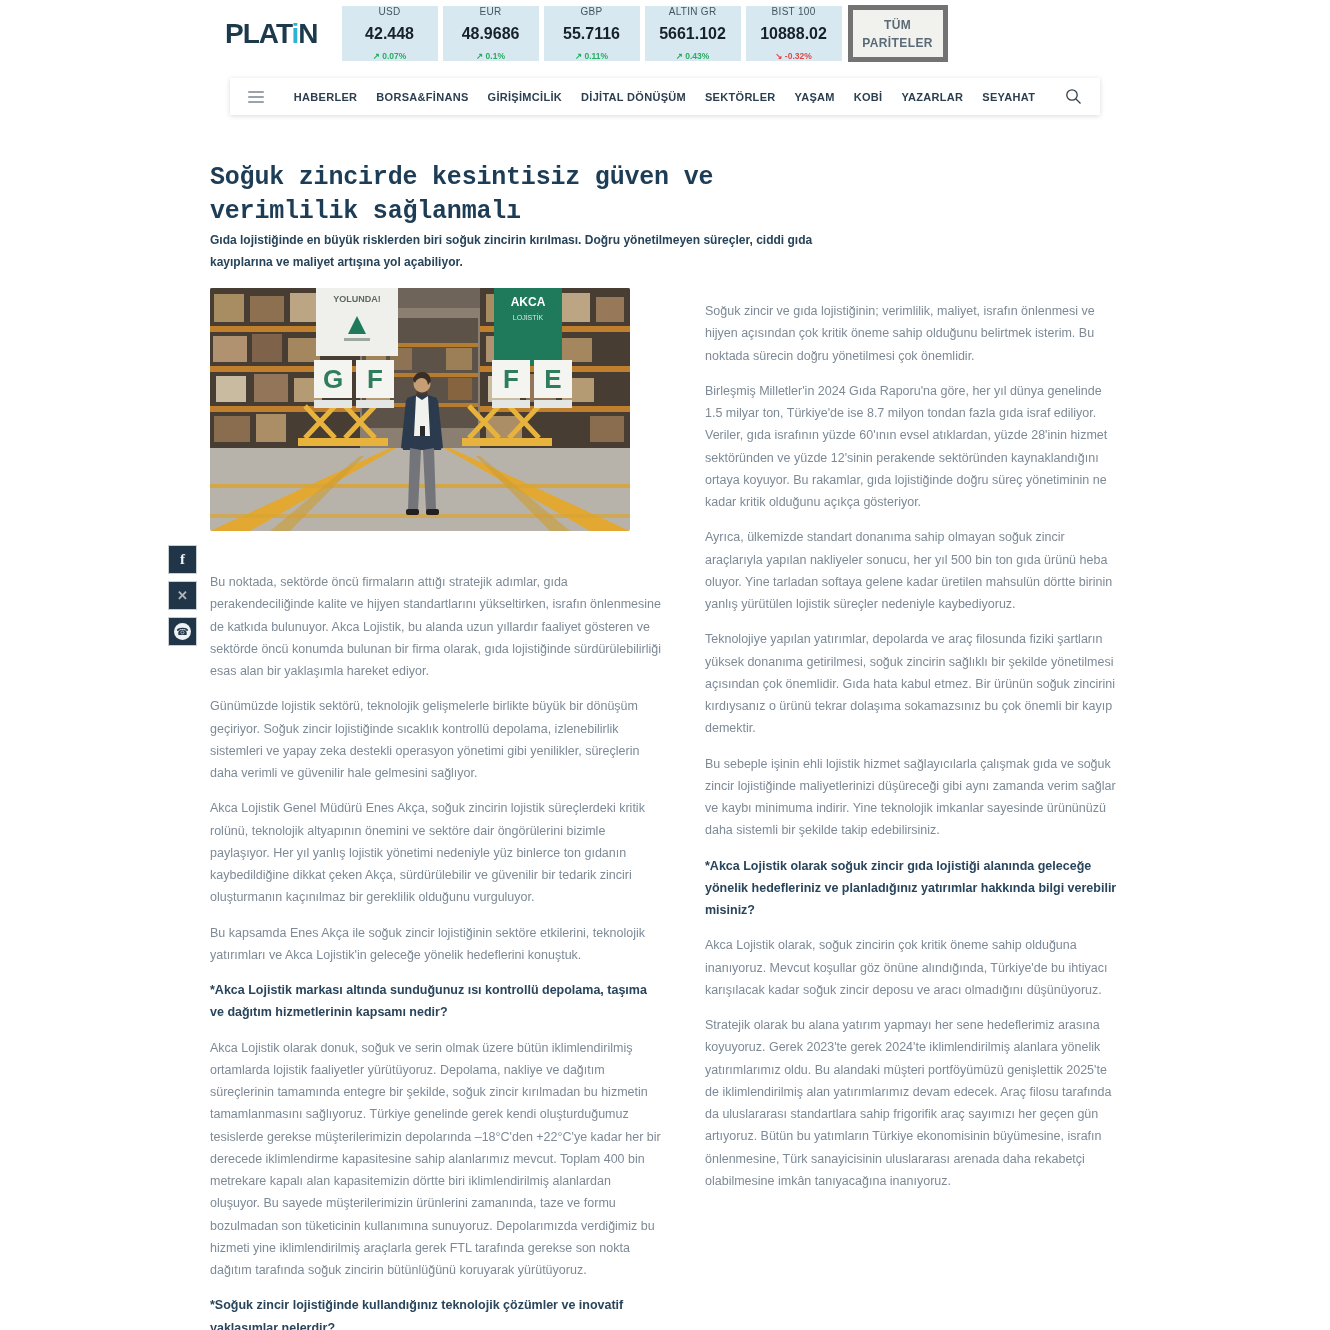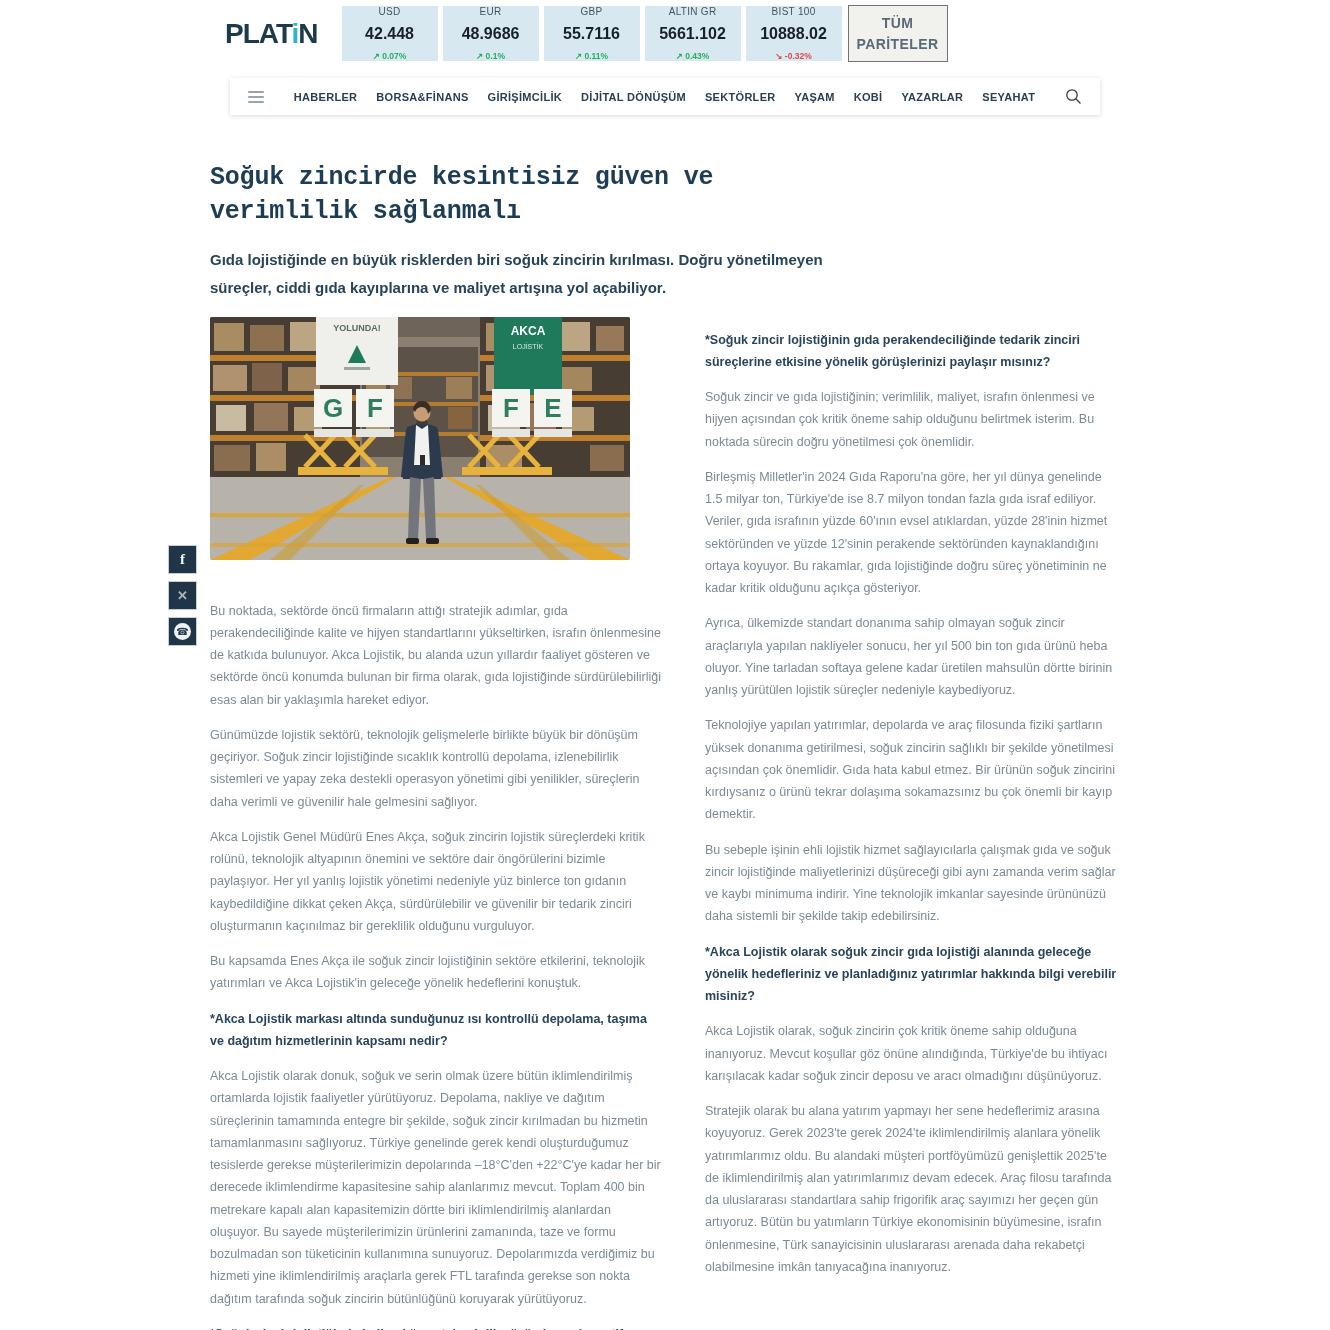--- a/index.html
+++ b/index.html
@@ -25,23 +25,23 @@
     width: 96px; height: 55px; background: #d8e8f1;
     display: flex; flex-direction: column; align-items: center; justify-content: center;
     gap: 8px; cursor: pointer;
   }
   .ticker-label { font-size: 10px; color: #44555f; letter-spacing: .3px; }
   .ticker-value { font-size: 16px; font-weight: bold; color: #17212b; }
   .ticker-change { font-size: 8.5px; font-weight: bold; text-align: right; }
   .ticker-change.up { color: #27ae60; }
   .ticker-change.down { color: #e04848; }
   .all-parities {
-    width: 100px; height: 57px; background: #f1f1ee; border: 1px solid #737373;
+    width: 100px; height: 57px; background: #f1f1ee; border: 5px solid #737373;
     display: flex; align-items: center; justify-content: center; text-align: center;
-    font-size: 14px; font-weight: bold; color: #5a6b77; letter-spacing: .4px;
+    font-size: 12px; font-weight: bold; color: #5a6b77; letter-spacing: .4px;
     line-height: 1.5; cursor: pointer;
   }
 
   
   .navbar {
     width: 870px; margin: 16px auto 0 auto; height: 37px; background: #fff;
     box-shadow: 0 1px 5px rgba(0,0,0,.15);
     display: flex; align-items: center; padding: 0 18px;
   }
   .hamburger { width: 16px; display: flex; flex-direction: column; gap: 3px; cursor: pointer; }
@@ -53,21 +53,21 @@
   }
   .search-btn { cursor: pointer; display: flex; align-items: center; }
 
   
   .article { width: 910px; margin: 46px auto 0 auto; position: relative; }
   .article-title {
     font-size: 25px; font-weight: bold; color: #1d3c55; line-height: 1.35;
     max-width: 620px; letter-spacing: -0.2px; font-family: Liberation Mono, monospace;
   }
   .article-subtitle {
-    margin-top: 17px; font-size: 15px; font-weight: bold; color: #26435a;
+    font-size: 12px; font-weight: bold; color: #26435a;
     line-height: 1.9; max-width: 650px;
   }
   .article-body { display: flex; margin-top: 14px; }
   .col-left { width: 452px; flex: 0 0 452px; }
   .col-right { width: 415px; flex: 0 0 415px; margin-left: 43px; padding-top: 12px; }
 
   .photo-wrap { width: 420px; height: 243px; overflow: hidden; border-radius: 2px; }
   .photo-wrap svg { display: block; }
 
   .col-left .text-blocks { margin-top: 40px; }
@@ -318,21 +318,20 @@
             <p class="p">Akca Lojistik olarak donuk, soğuk ve serin olmak üzere bütün iklimlendirilmiş ortamlarda lojistik faaliyetler yürütüyoruz. Depolama, nakliye ve dağıtım süreçlerinin tamamında entegre bir şekilde, soğuk zincir kırılmadan bu hizmetin tamamlanmasını sağlıyoruz. Türkiye genelinde gerek kendi oluşturduğumuz tesislerde gerekse müşterilerimizin depolarında –18°C'den +22°C'ye kadar her bir derecede iklimlendirme kapasitesine sahip alanlarımız mevcut. Toplam 400 bin metrekare kapalı alan kapasitemizin dörtte biri iklimlendirilmiş alanlardan oluşuyor. Bu sayede müşterilerimizin ürünlerini zamanında, taze ve formu bozulmadan son tüketicinin kullanımına sunuyoruz. Depolarımızda verdiğimiz bu hizmeti yine iklimlendirilmiş araçlarla gerek FTL tarafında gerekse son nokta dağıtım tarafında soğuk zincirin bütünlüğünü koruyarak yürütüyoruz.</p>
 
             <p class="q">*Soğuk zincir lojistiğinde kullandığınız teknolojik çözümler ve inovatif yaklaşımlar nelerdir?</p>
 
           </div>
       </div>
 
       <div class="col-right">
         <div class="text-blocks">
 
-            <p class="q">*Soğuk zincir lojistiğinin gıda perakendeciliğinde tedarik zinciri süreçlerine etkisine yönelik görüşlerinizi paylaşır mısınız?</p>
 
             <p class="p">Soğuk zincir ve gıda lojistiğinin; verimlilik, maliyet, israfın önlenmesi ve hijyen açısından çok kritik öneme sahip olduğunu belirtmek isterim. Bu noktada sürecin doğru yönetilmesi çok önemlidir.</p>
 
             <p class="p">Birleşmiş Milletler'in 2024 Gıda Raporu'na göre, her yıl dünya genelinde 1.5 milyar ton, Türkiye'de ise 8.7 milyon tondan fazla gıda israf ediliyor. Veriler, gıda israfının yüzde 60'ının evsel atıklardan, yüzde 28'inin hizmet sektöründen ve yüzde 12'sinin perakende sektöründen kaynaklandığını ortaya koyuyor. Bu rakamlar, gıda lojistiğinde doğru süreç yönetiminin ne kadar kritik olduğunu açıkça gösteriyor.</p>
 
             <p class="p">Ayrıca, ülkemizde standart donanıma sahip olmayan soğuk zincir araçlarıyla yapılan nakliyeler sonucu, her yıl 500 bin ton gıda ürünü heba oluyor. Yine tarladan softaya gelene kadar üretilen mahsulün dörtte birinin yanlış yürütülen lojistik süreçler nedeniyle kaybediyoruz.</p>
 
             <p class="p">Teknolojiye yapılan yatırımlar, depolarda ve araç filosunda fiziki şartların yüksek donanıma getirilmesi, soğuk zincirin sağlıklı bir şekilde yönetilmesi açısından çok önemlidir. Gıda hata kabul etmez. Bir ürünün soğuk zincirini kırdıysanız o ürünü tekrar dolaşıma sokamazsınız bu çok önemli bir kayıp demektir.</p>
 
             <p class="p">Bu sebeple işinin ehli lojistik hizmet sağlayıcılarla çalışmak gıda ve soğuk zincir lojistiğinde maliyetlerinizi düşüreceği gibi aynı zamanda verim sağlar ve kaybı minimuma indirir. Yine teknolojik imkanlar sayesinde ürününüzü daha sistemli bir şekilde takip edebilirsiniz.</p>

